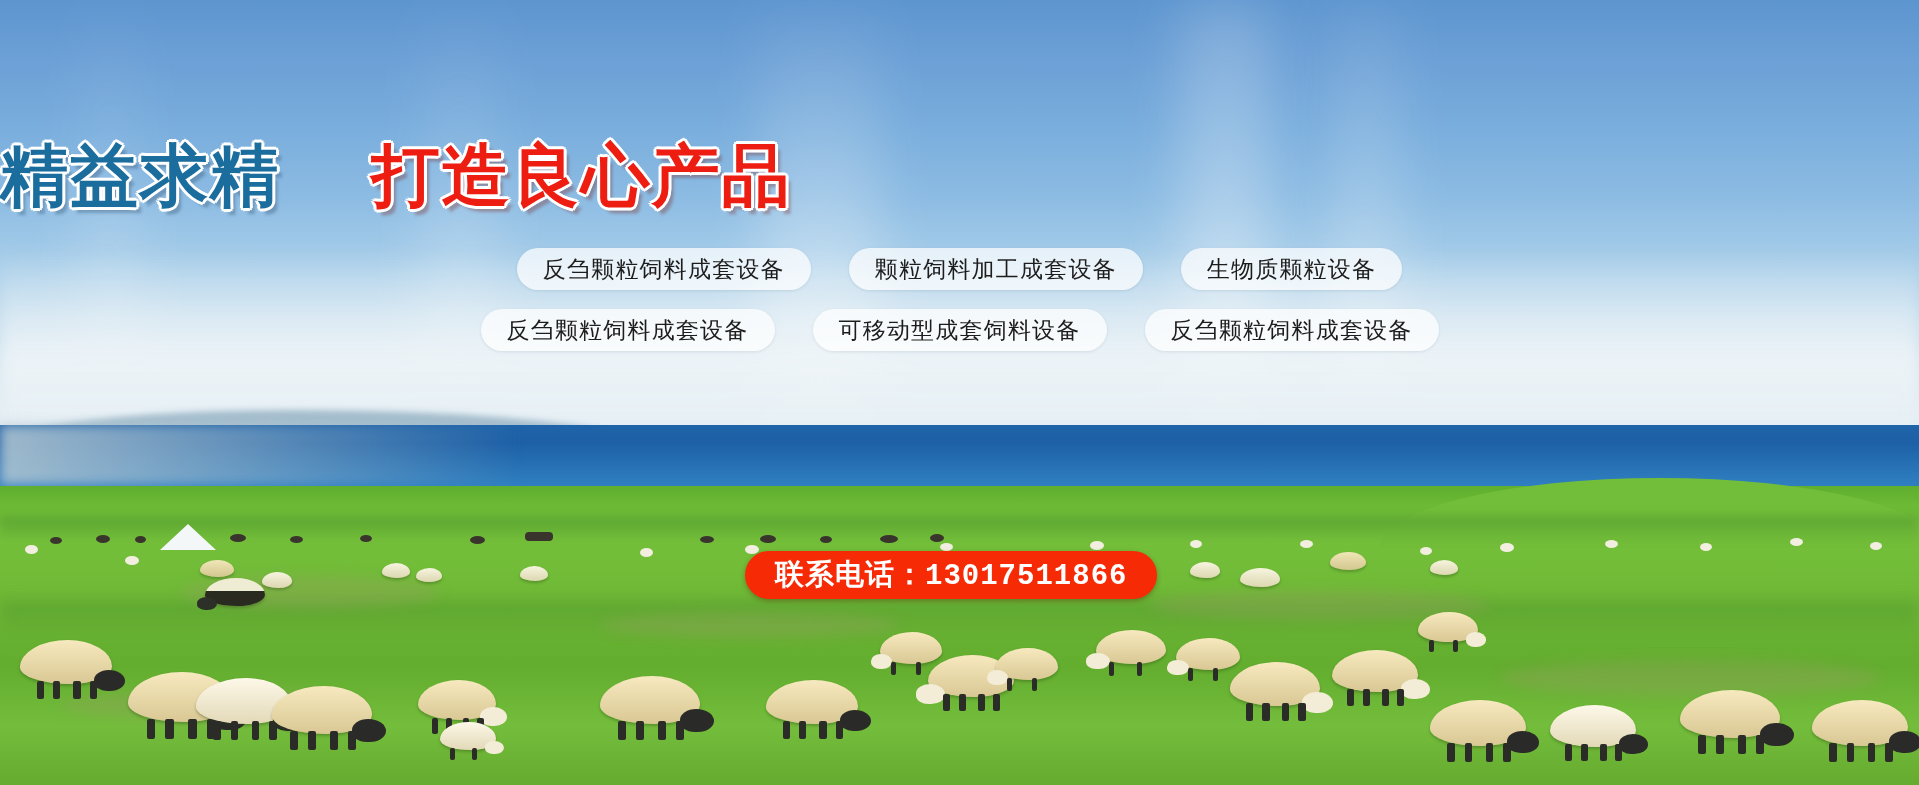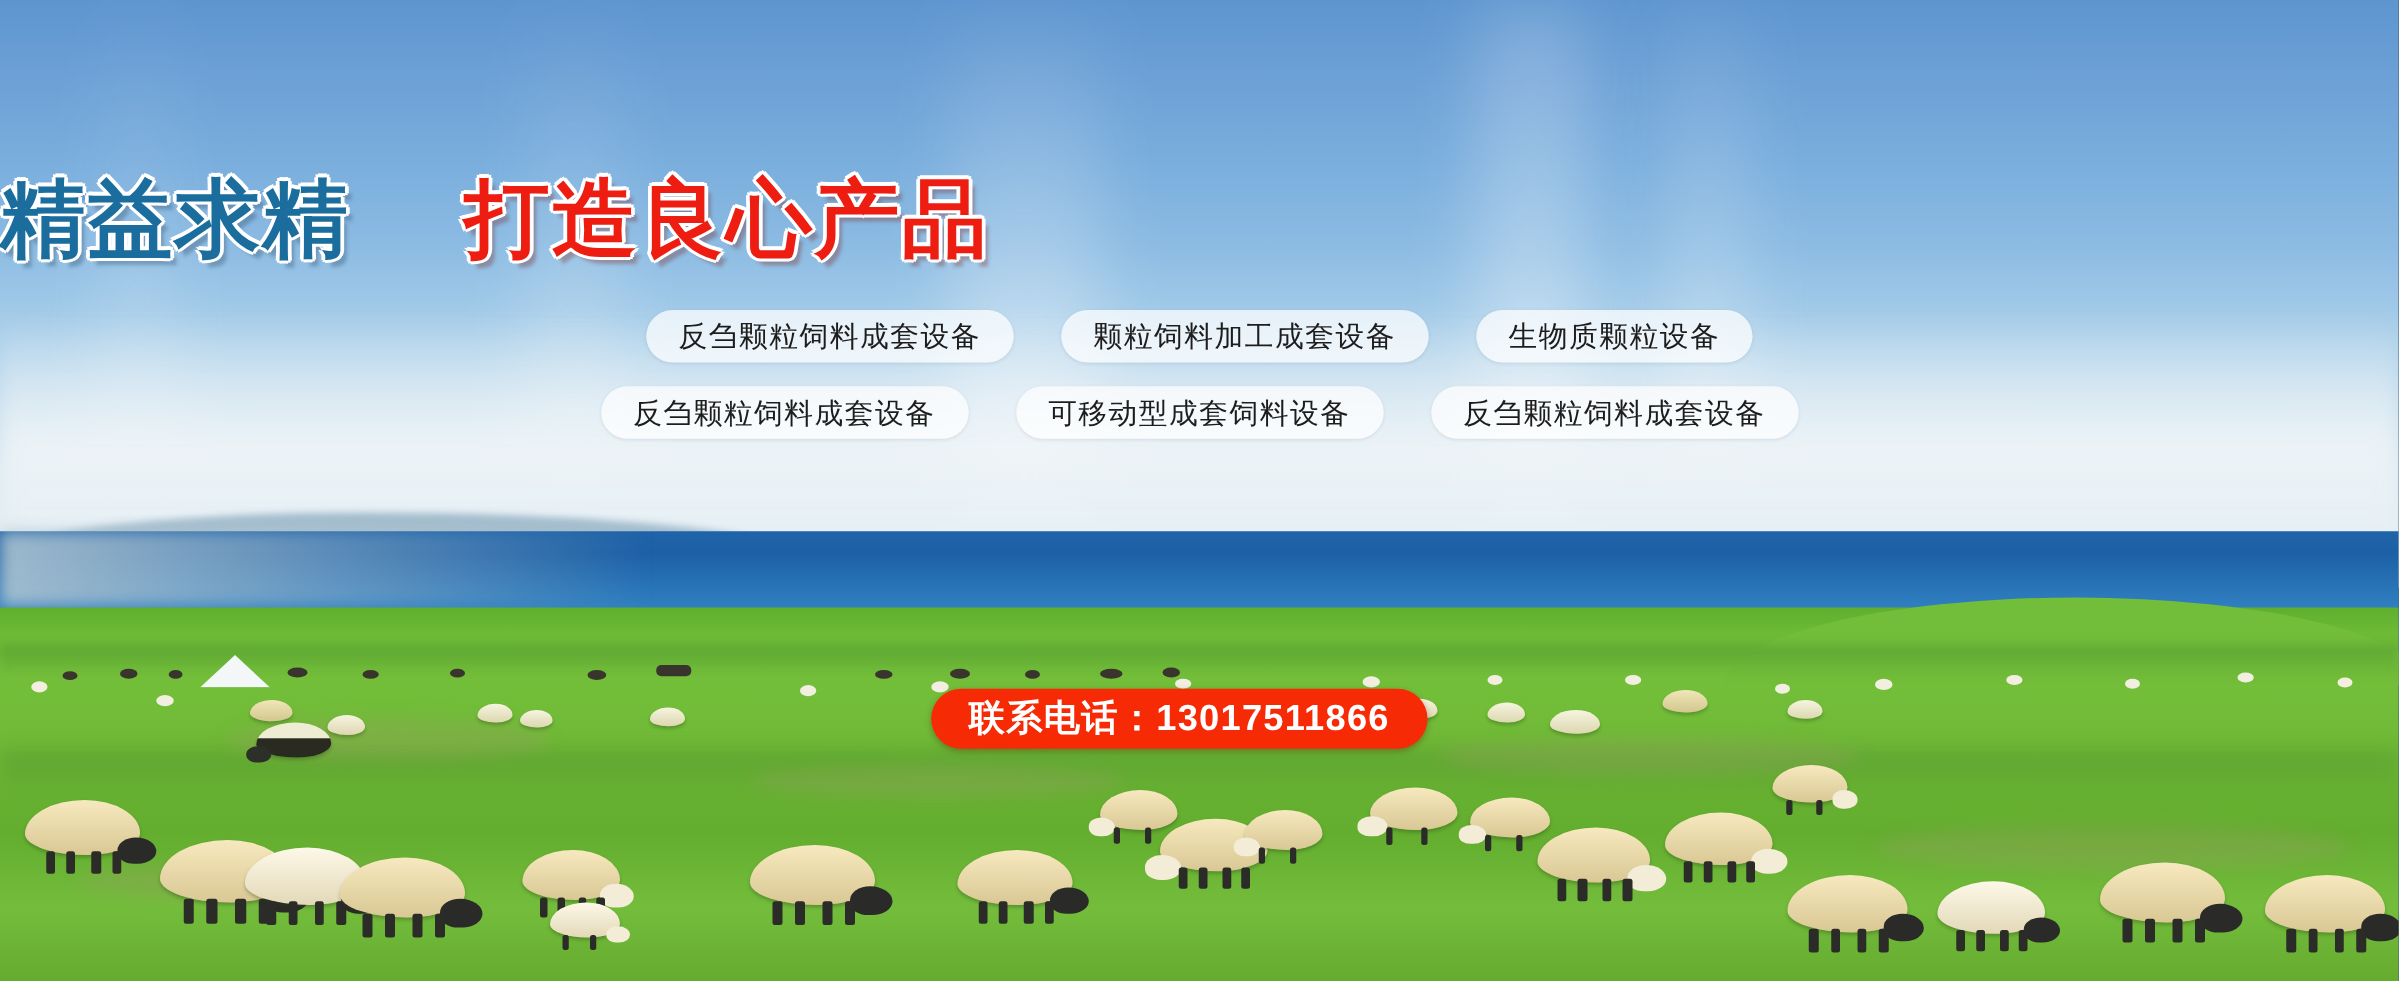--- a/index.html
+++ b/index.html
@@ -181,21 +181,21 @@
     left:745px;top:551px;
     height:48px;
     display:inline-flex;align-items:center;justify-content:center;
     padding:0 30px;
     border-radius:24px;
     background:#f72a06;
     color:#ffffff;
     font-size:29px;
     font-weight:bold;
     letter-spacing:1px;
-    font-family:Liberation Sans, sans-serif;
+    font-family:Liberation Mono, monospace;
     box-shadow:0 2px 5px rgba(90,20,0,.35);
     white-space:nowrap;
     cursor:pointer;
   }
 </style>
 </head>
 <body>
 
 <div class="banner">
 

